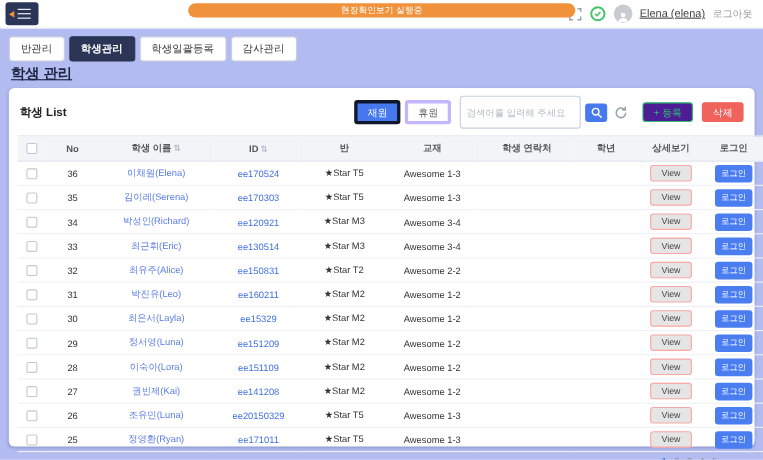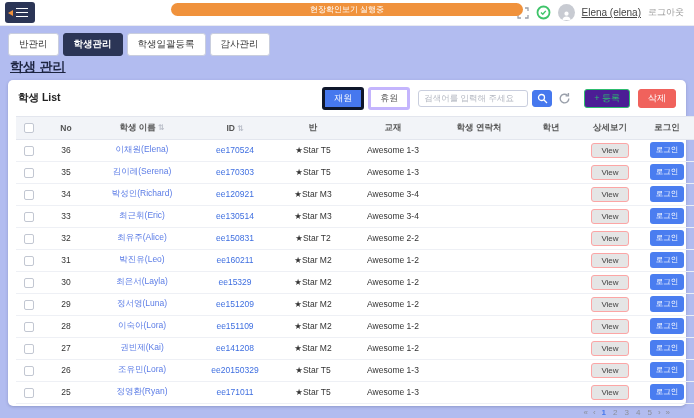--- a/index.html
+++ b/index.html
@@ -62,21 +62,21 @@
   }
   .toolbar { display: flex; align-items: center; padding: 7px 10px 6px; }
   .list-title { font-size: 10.5px; font-weight: bold; color: #222; }
   .toolbar-right { margin-left: auto; display: flex; align-items: center; gap: 4px; }
   .btn { font-size: 9px; border-radius: 3px; padding: 3px 9px; cursor: pointer; line-height: 1.2; white-space: nowrap; }
   .btn-blue  { background: #4678ee; color: #fff; border: 3px solid #0f172a; }
   .btn-white { background: #fff; color: #555; border: 3px solid #c4b5fd; }
   .btn-green { background: #4c1d95; color: #2dbd6e; border: 1px solid #2dbd6e; margin-left: 8px; }
   .btn-red   { background: #f0625c; color: #fff; border: 1px solid #f0625c; margin-left: 4px; }
   .search-input {
-    width: 110px; height: 17px; border: 1px solid #c9cede; border-radius: 3px;
+    width: 110px; height: 30px; border: 1px solid #c9cede; border-radius: 3px;
     font-size: 8.5px; padding: 0 5px; color: #333; margin-left: 4px;
   }
   .search-input::placeholder { color: #b4b8c2; }
   .search-btn {
     width: 20px; height: 17px; background: #4678ee; border: 1px solid #4678ee; border-radius: 3px;
     display: flex; align-items: center; justify-content: center; cursor: pointer; padding: 0;
   }
   .refresh-btn { width: 16px; height: 16px; background: none; border: none; padding: 0; cursor: pointer;
     display: flex; align-items: center; justify-content: center; }
 
@@ -336,21 +336,21 @@
     <td>★Star M2</td>
     <td>Awesome 1-2</td>
     <td></td>
     <td></td>
     <td><button class="view-btn">View</button></td>
     <td><button class="login-btn">로그인</button></td>
   </tr>
           <tr class="data-row">
     <td><input type="checkbox" style=""></td>
     <td>26</td>
-    <td><a class="name-link">조유민(Lora)</a></td>
+    <td><a class="name-link">조유민(Luna)</a></td>
     <td><a class="id-link">ee20150329</a></td>
     <td>★Star T5</td>
     <td>Awesome 1-3</td>
     <td></td>
     <td></td>
     <td><button class="view-btn">View</button></td>
     <td><button class="login-btn">로그인</button></td>
   </tr>
           <tr class="data-row">
     <td><input type="checkbox" style=""></td>

